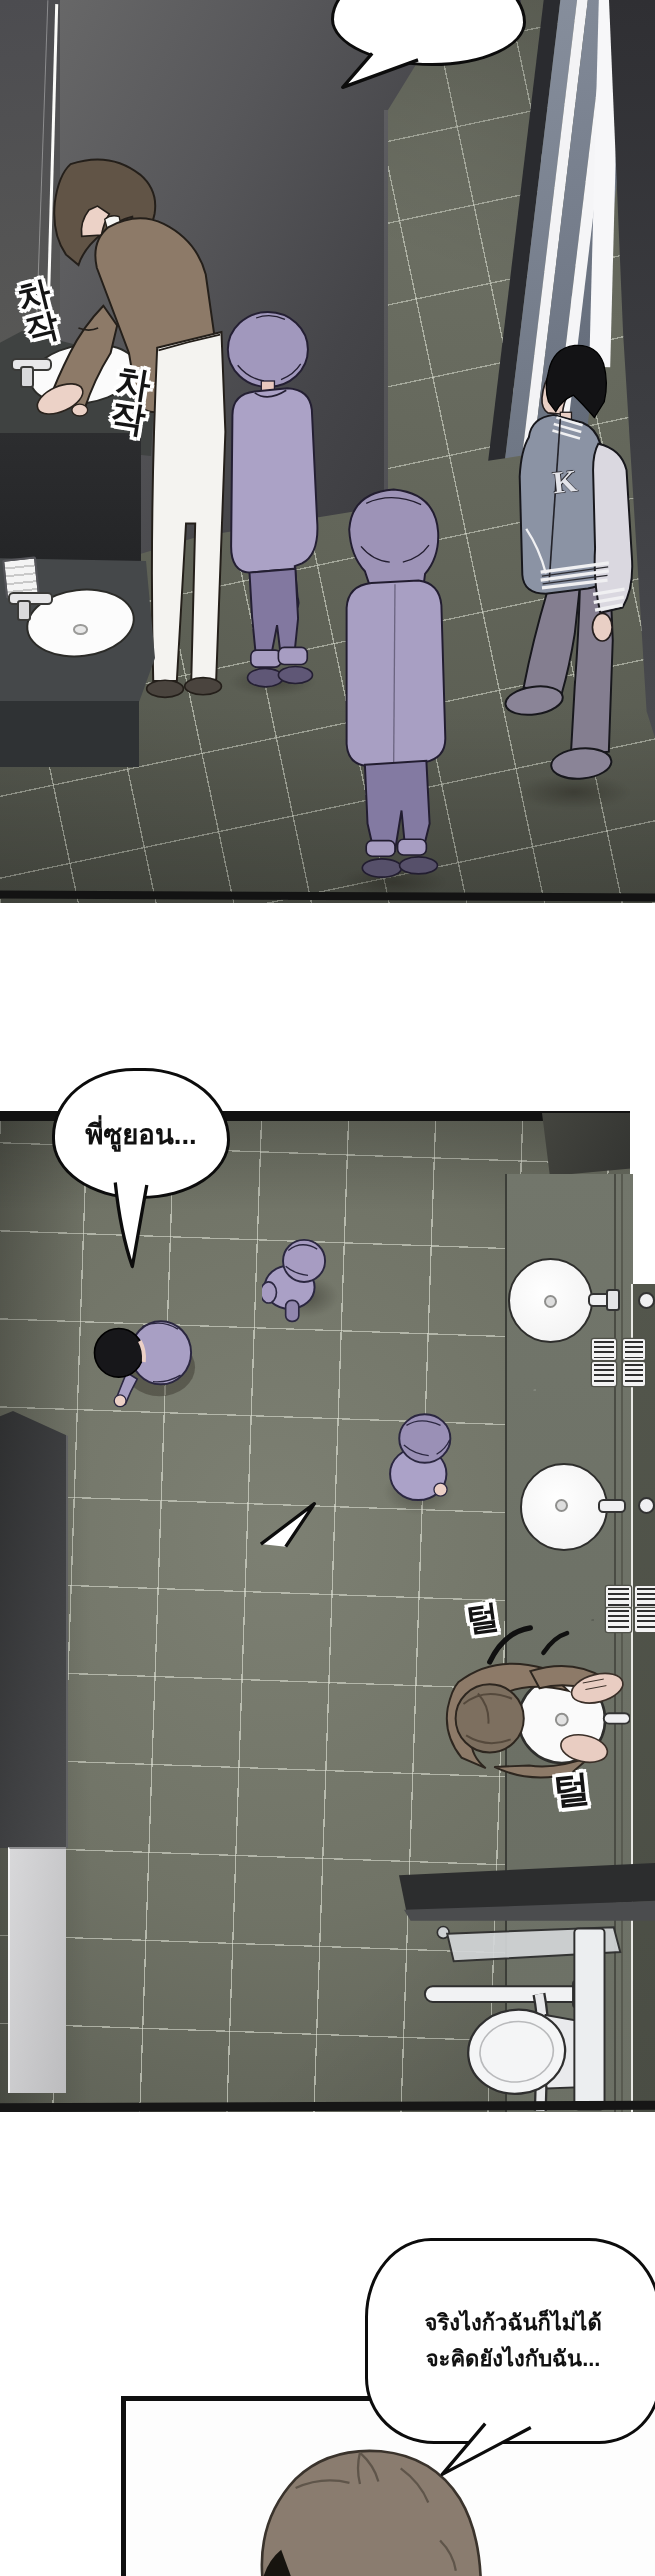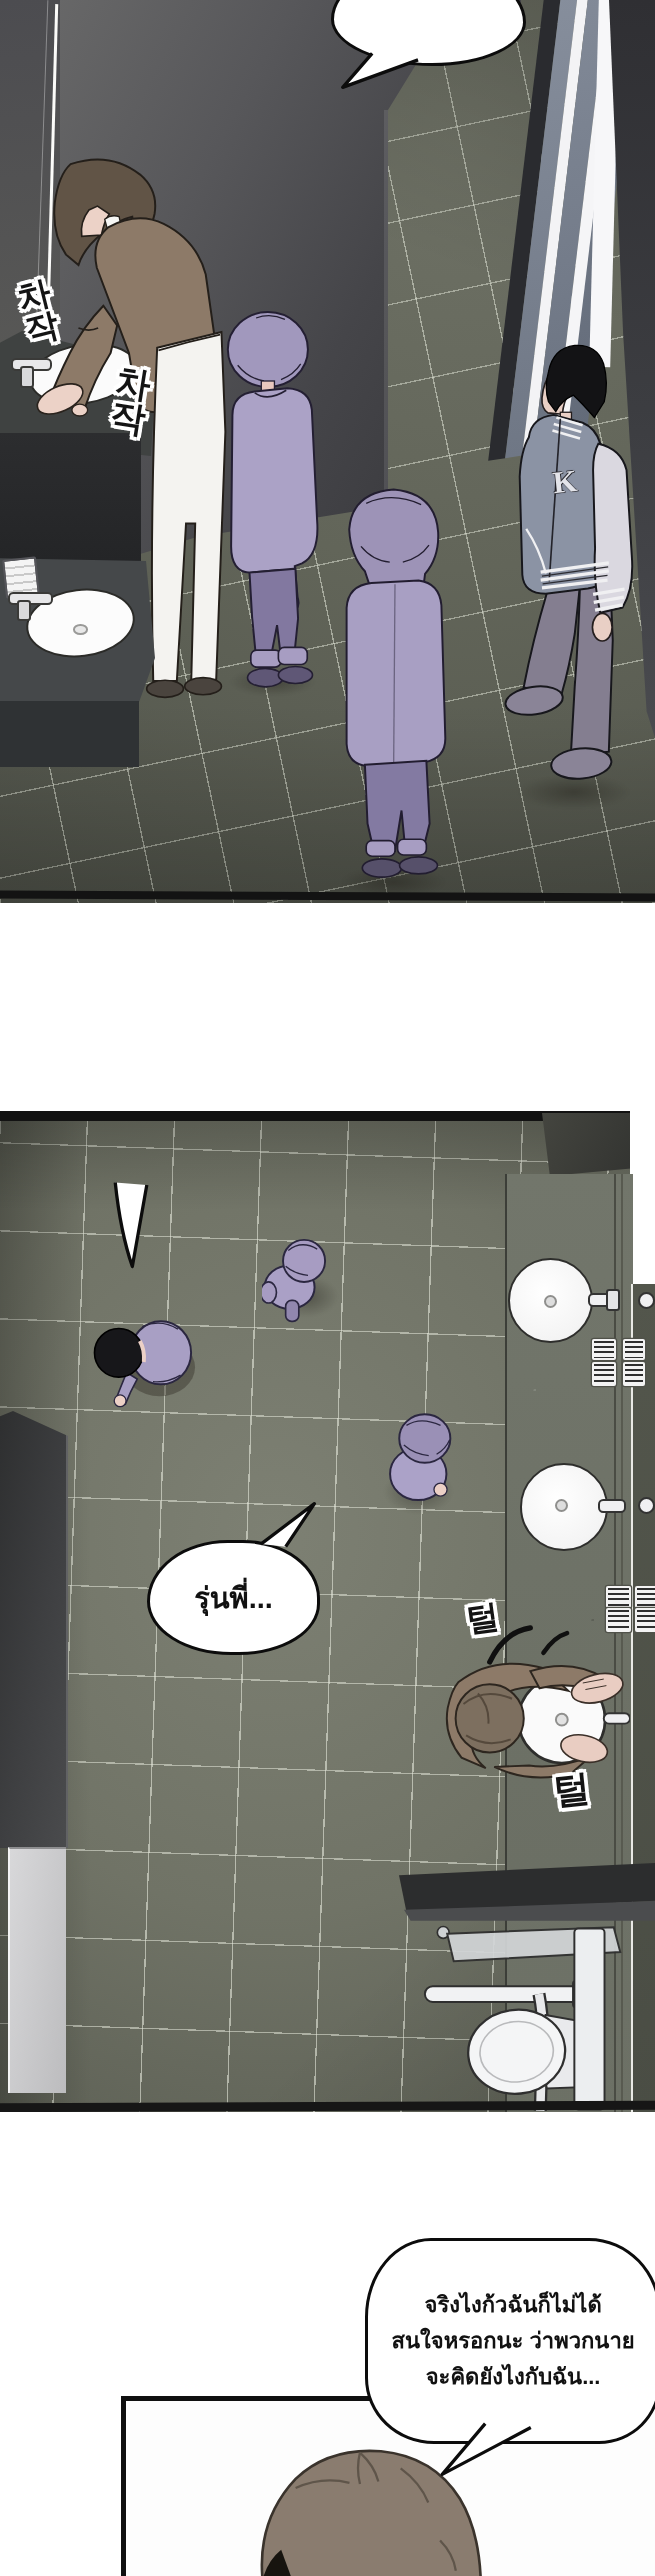--- a/index.html
+++ b/index.html
@@ -328,42 +328,41 @@
       <rect x="246" y="218" width="10" height="18" fill="#3a3a3c"></rect>
       <rect x="240" y="8" width="46" height="276" rx="6" fill="#eceef0" stroke="#2f2f2f" stroke-width="3"></rect>
     </svg>
 
     <div class="sfx" style="left:466px;top:491px;font-size:33px;transform:rotate(-8deg);">털</div>
     <div class="sfx" style="left:553px;top:661px;font-size:37px;transform:rotate(-6deg);">털</div>
 
     <div class="abs p2-bottom-band" style="z-index:25;"></div>
   </div>
 
+  <div class="bubble" style="left:52px;top:1068px;width:172px;height:125px;font-size:27.6px;
+       border-radius:46% 48% 50% 48% / 52% 55% 45% 46%;">พี่ซูยอน...</div>
   <svg class="tail" style="left:110px;top:1181px;" width="46" height="89" viewBox="0 0 70 135">
     <path d="M8 2 C14 60 22 95 34 130 L56 6" fill="#fff" stroke="#0c0c0c" stroke-width="5" stroke-linejoin="round"></path>
   </svg>
 
-  <div class="bubble" style="left:147px;top:1540px;width:167px;height:109px;font-size:29px;
-       border-radius:48% 46% 48% 50% / 55% 52% 46% 48%;">รุ่นพี่...</div>
   <svg class="tail" style="left:257px;top:1501px;" width="62" height="47" viewBox="0 0 95 72">
     <path d="M6 66 L88 4 L44 70" fill="#fff" stroke="#0c0c0c" stroke-width="5" stroke-linejoin="round"></path>
   </svg>
 
   <div id="panel3">
     <svg class="abs" style="left:58px;top:41px;" width="348" height="140" viewBox="0 0 530 213">
       <path d="M120 213 Q110 120 170 56 Q220 8 300 14 Q380 22 420 86 Q450 136 452 213 Z" fill="#8a7c6f" stroke="#3a332c" stroke-width="4"></path>
       <path d="M268 16 Q262 40 268 64 M268 16 Q290 36 296 60 M170 70 Q210 52 252 62 M330 40 Q360 62 372 92 M390 150 Q410 170 414 196" fill="none" stroke="#5f554a" stroke-width="3.5"></path>
       <path d="M120 208 Q128 180 148 164 L166 213 L120 213 Z" fill="#17140f"></path>
     </svg>
   </div>
 
   <div class="bubble" style="left:365px;top:2238px;width:285px;height:192px;flex-direction:column;
        font-size:22px;line-height:1.62;border-radius:66px 72px 62px 69px / 79px 75px 62px 66px;padding:3.9px 2.6px;">
     <div>จริงไงก้วฉันก็ไม่ได้</div>
-    <div>สนใจหรอกนะ ว่าพวกนาย</div>
     <div>จะคิดยังไงกับฉัน...</div>
   </div>
   <svg class="tail" style="left:434px;top:2421px;" width="105" height="56" viewBox="0 0 160 86">
     <path d="M78 4 L12 82 L148 10" fill="#fff" stroke="#0c0c0c" stroke-width="5" stroke-linejoin="round"></path>
   </svg>
 
 </div>
 
 
 </body></html>

